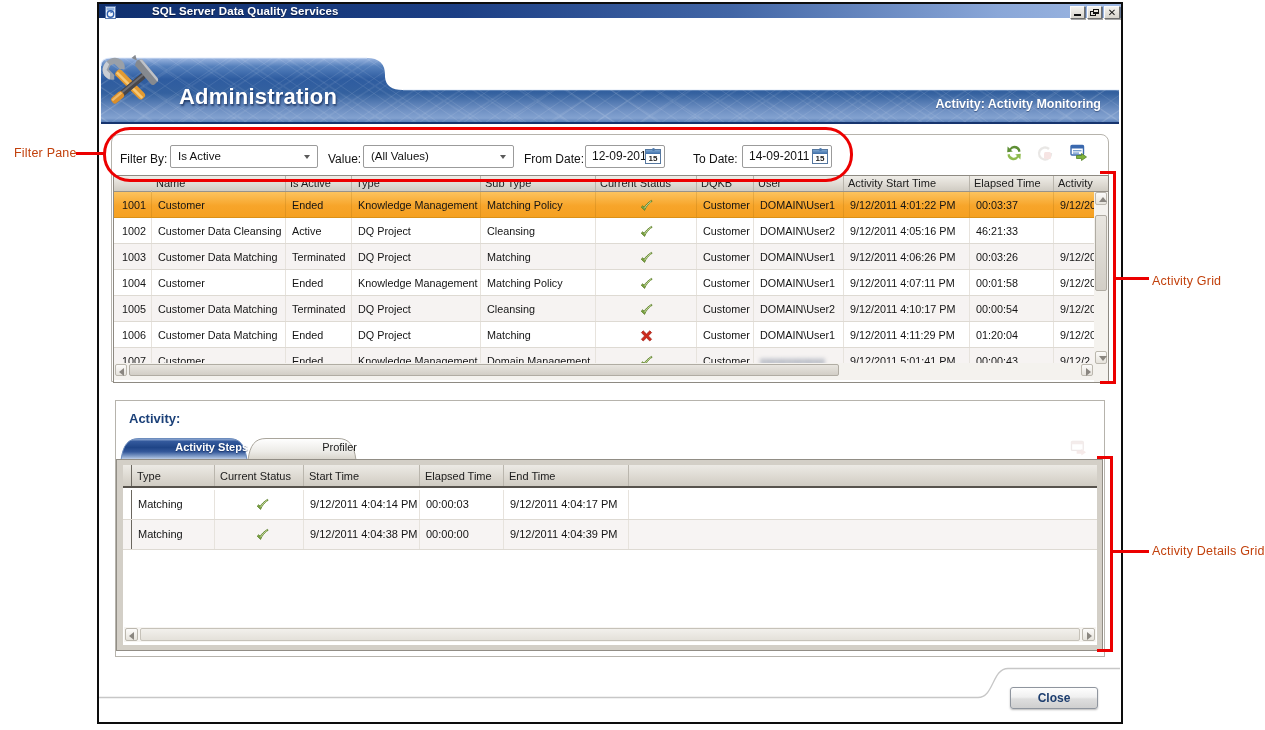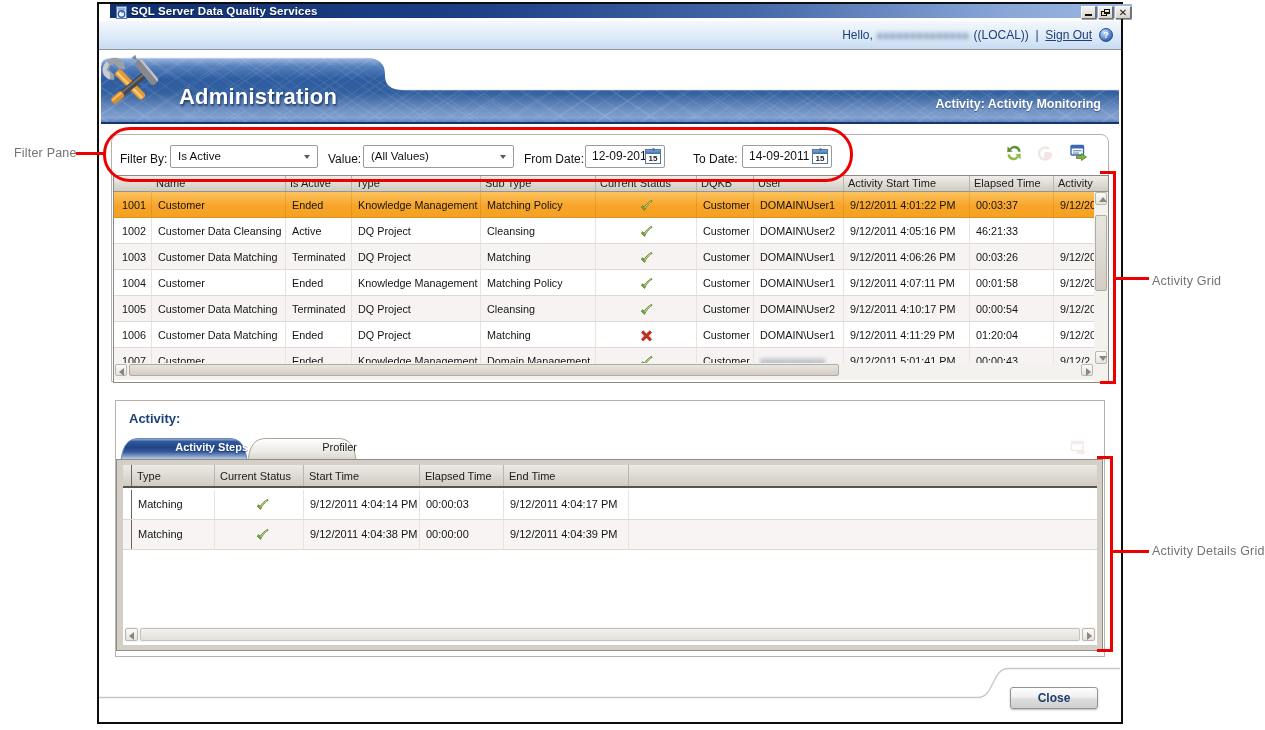--- a/index.html
+++ b/index.html
@@ -11,23 +11,23 @@
     -webkit-font-smoothing:antialiased;
   }
 
   
   #app-window {
     position:absolute; left:97px; top:2px; width:1026px; height:722px;
     background:#ffffff;
     box-shadow: inset 0 0 0 2px #0d0d0d;
   }
   #titlebar {
-    position:absolute; left:13px; top:2px; width:1022px; height:14px;
+    position:absolute; left:2px; top:2px; width:1022px; height:14px;
     background:linear-gradient(90deg,#10306f 0%,#1c3f85 35%,#4266a6 62%,#8aa7d8 88%,#9db7e2 100%);
-    display:flex; align-items:center;
+    display:flex; align-items:center;padding-left:32px;
   }
   #title-text {
     color:#ffffff; font-size:11.5px; font-weight:bold; margin-left:21px;
     letter-spacing:.1px; text-shadow:0 1px 1px rgba(0,0,20,.55); white-space:nowrap;
   }
   .winbtn {
     position:absolute; top:2px; width:15px; height:13px;
     background:linear-gradient(#f4f2ee,#d8d4cc);
     border:1px solid #6f6f6f;
     border-top-color:#fbfbfb; border-left-color:#fbfbfb;
@@ -165,21 +165,21 @@
   #footer-svg { position:absolute; left:2px; top:660px; }
   #close-btn {
     position:absolute; left:913px; top:685px; width:88px; height:22px;
     background:linear-gradient(#fefefe,#f0f0f0 45%,#dedede 55%,#cfcfcf);
     border:1px solid #8f959e; border-radius:3px;
     color:#1d3e6f; font-weight:bold; font-size:12px; text-align:center; line-height:20px;
     box-shadow:0 1px 2px rgba(0,0,0,.28);
   }
 
   
-  .anno-label { position:absolute; color:#737373; font-size:12.5px; white-space:nowrap; letter-spacing:.2px;text-align:center; }
+  .anno-label { position:absolute; color:#c2410c; font-size:12.5px; white-space:nowrap; letter-spacing:.2px;text-align:center; }
   .red { background:#ec0000; }
   #filter-oval {
     position:absolute; left:103px; top:127px; width:750px; height:55px;
     border:3px solid #ec0000; border-radius:27px; pointer-events:none;
   }
   .anno-line { position:absolute; height:3px; }
   .anno-vline { position:absolute; width:3px; }
 </style>
 </head>
 <body>
@@ -201,30 +201,20 @@
         </div>
       <div class="winbtn" id="btn-restore">
           <div class="glyph-restore-b"></div>
           <div class="glyph-restore-t"></div>
         </div>
       <div class="winbtn" id="btn-close">
           <div class="glyph-x">✕</div>
         </div>
     </div>
 
-    <div id="hellobar">
-      <span>Hello,</span>
-      <span id="user-blur">xxxxxxxxxxxxxx</span>
-      <span>((LOCAL))</span>
-      <span class="sp">&nbsp;&nbsp;</span>
-      <span>|</span>
-      <span class="sp">&nbsp;&nbsp;</span>
-      <span id="signout-link">Sign Out</span>
-      <div id="help-icon">?</div>
-    </div>
 
     <svg id="banner-svg" width="1022" height="68">
       <defs>
         <linearGradient id="bangrad" x1="0" y1="0" x2="0" y2="1">
           <stop offset="0" stop-color="#9cb6e0"></stop>
           <stop offset="0.13" stop-color="#5580bc"></stop>
           <stop offset="0.33" stop-color="#2e5ca0"></stop>
           <stop offset="0.55" stop-color="#34619f"></stop>
           <stop offset="0.8" stop-color="#6d8fc2"></stop>
           <stop offset="0.94" stop-color="#83a2d0"></stop>

